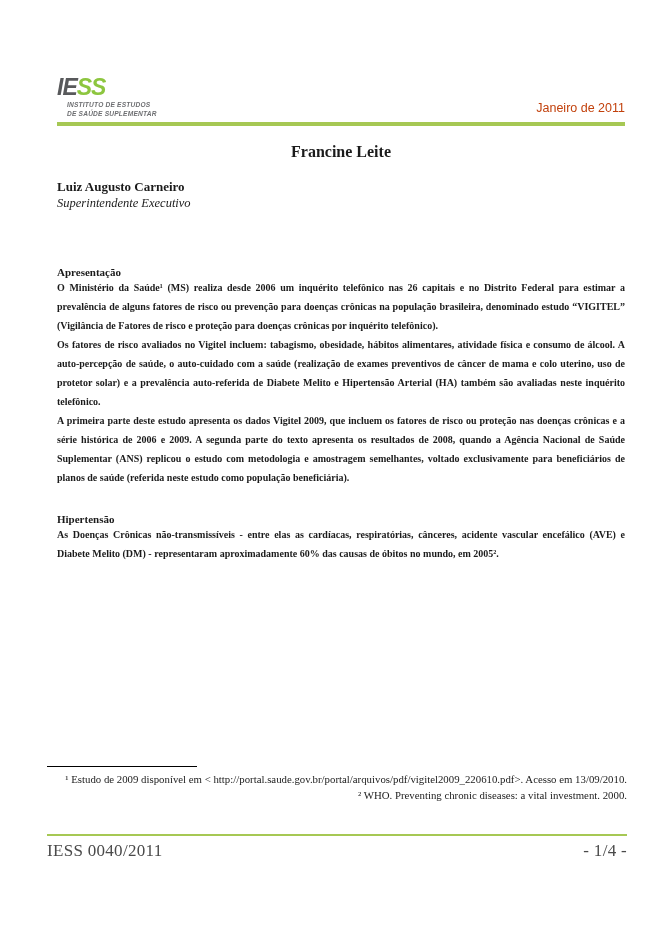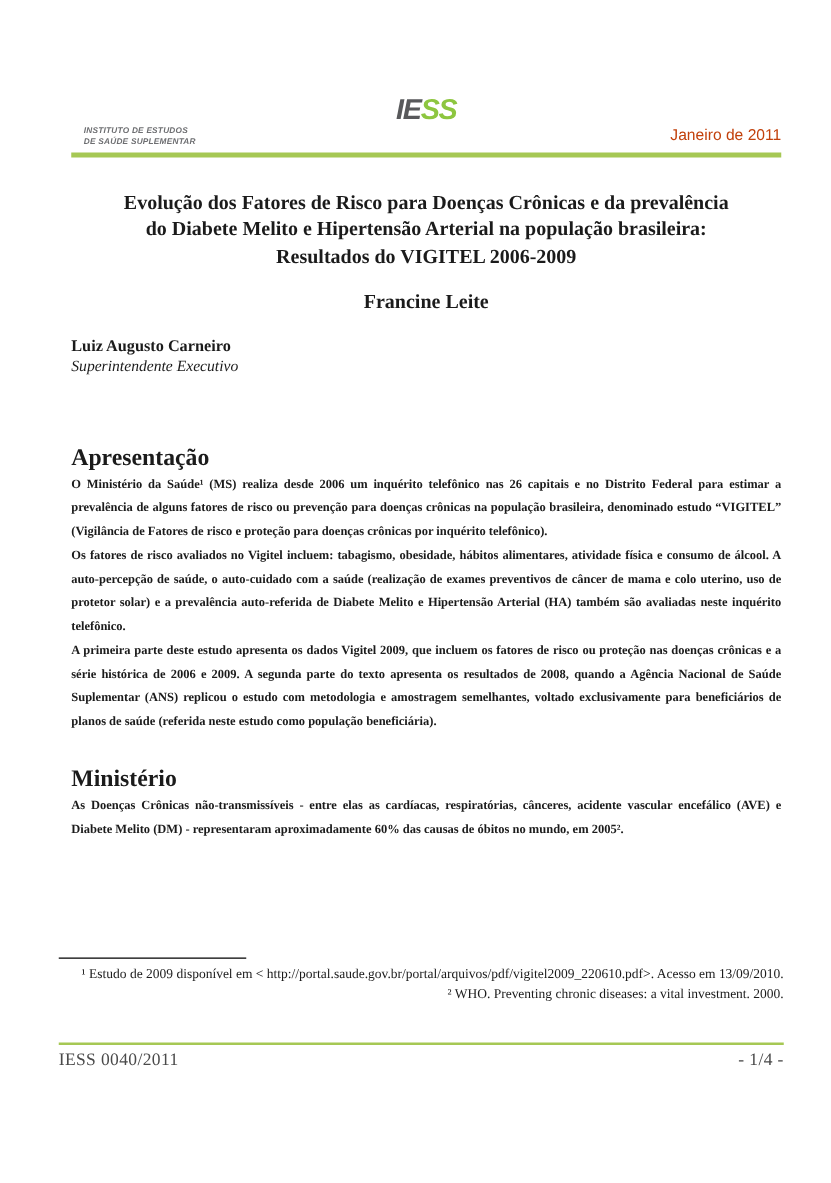--- a/index.html
+++ b/index.html
@@ -8,21 +8,21 @@
     width: 665px; height: 946px; background: #ffffff; position: relative;
     font-family: "Liberation Serif", serif; color: #1b1b1b; overflow: hidden;
     margin: 0 auto;
   }
   .content { padding: 0 40px 0 57px; }
 
   
   .header { padding-top: 76px; position: relative; }
   .logo-word {
     font-family: "Liberation Sans", sans-serif; font-style: italic; font-weight: bold;
-    font-size: 23px; line-height: 1; letter-spacing: -1px; text-align: center;
+    font-size: 23px; line-height: 1; letter-spacing: -1px;
   }
   .logo-ie { color: #58595b; }
   .logo-ss { color: #8dc63f; }
   .logo-sub {
     font-family: "Liberation Sans", sans-serif; font-style: italic; font-weight: bold;
     font-size: 6.6px; color: #6d6e71; margin-left: 10px; margin-top: 2px;
     line-height: 1.35; letter-spacing: 0.2px;
   }
   .date {
     position: absolute; right: 0; bottom: 4px;
@@ -36,79 +36,74 @@
     font-size: 16px; line-height: 21.5px;
   }
   .title-line { display: block; }
   .lead-author { margin-top: 17px; text-align: center; font-weight: bold; font-size: 16px; }
 
   .author-block { margin-top: 17px; }
   .author-name { font-weight: bold; font-size: 13px; line-height: 17px; }
   .author-role { font-style: italic; font-size: 12.5px; line-height: 16px; }
 
   
-  .section-heading { font-weight: bold; font-size: 19px; }
+  .section-heading { font-weight: bold; font-size: 11px; }
   .heading-apresentacao { margin-top: 55px; }
   .heading-introducao { margin-top: 26px; }
   .para {
     font-size: 10px; line-height: 19px;
     text-align: justify;
     font-weight: bold;
   }
 
   
   .footnotes { position: absolute; left: 47px; right: 38px; top: 766px; }
   .footnote-rule { width: 150px; border-top: 1px solid #000; margin-bottom: 5px; }
   .footnote { font-size: 10.8px; line-height: 15.5px; text-align: right; }
 
   
   .footer { position: absolute; left: 47px; right: 38px; top: 834px; }
   .footer-rule { height: 2px; background: #a6c854; }
   .footer-row {
     display: flex; justify-content: space-between; margin-top: 5px;
-    font-size: 14px; color: #4a4a4a; letter-spacing: 0.3px;
+    font-size: 17px; color: #4a4a4a; letter-spacing: 0.3px;
   }
 </style>
 </head>
 <body>
 
 <div class="page">
   <div class="content">
 
     <header class="header">
       <div>
         <div class="logo-word"><span class="logo-ie">IE</span><span class="logo-ss">SS</span></div>
         <div class="logo-sub">
           <div>INSTITUTO DE ESTUDOS</div>
           <div>DE SAÚDE SUPLEMENTAR</div>
         </div>
       </div>
       <div class="date">Janeiro de 2011</div>
     </header>
     <div class="header-rule"></div>
 
-    <h1 class="title">
-      <span class="title-line">Evolução dos Fatores de Risco para Doenças Crônicas e da prevalência</span>
-      <span class="title-line">do Diabete Melito e Hipertensão Arterial na população brasileira:</span>
-      <span class="title-line">Resultados do VIGITEL 2006-2009</span>
-    </h1>
 
     <div class="lead-author">Francine Leite</div>
 
     <div class="author-block">
       <div class="author-name">Luiz Augusto Carneiro</div>
       <div class="author-role">Superintendente Executivo</div>
     </div>
 
     <h2 class="section-heading heading-apresentacao">Apresentação</h2>
     <p class="para">O Ministério da Saúde¹ (MS) realiza desde 2006 um inquérito telefônico nas 26 capitais e no Distrito Federal para estimar a prevalência de alguns fatores de risco ou prevenção para doenças crônicas na população brasileira, denominado estudo “VIGITEL” (Vigilância de Fatores de risco e proteção para doenças crônicas por inquérito telefônico).</p>
     <p class="para">Os fatores de risco avaliados no Vigitel incluem: tabagismo, obesidade, hábitos alimentares, atividade física e consumo de álcool. A auto-percepção de saúde, o auto-cuidado com a saúde (realização de exames preventivos de câncer de mama e colo uterino, uso de protetor solar) e a prevalência auto-referida de Diabete Melito e Hipertensão Arterial (HA) também são avaliadas neste inquérito telefônico.</p>
     <p class="para">A primeira parte deste estudo apresenta os dados Vigitel 2009, que incluem os fatores de risco ou proteção nas doenças crônicas e a série histórica de 2006 e 2009. A segunda parte do texto apresenta os resultados de 2008, quando a Agência Nacional de Saúde Suplementar  (ANS) replicou o estudo com metodologia e amostragem semelhantes, voltado exclusivamente para beneficiários de planos de saúde (referida neste estudo como população beneficiária).</p>
 
-    <h2 class="section-heading heading-introducao">Ministério</h2>
+    <h2 class="section-heading heading-introducao">Hipertensão</h2>
     <p class="para">As Doenças Crônicas não-transmissíveis - entre elas as cardíacas, respiratórias, cânceres, acidente vascular encefálico (AVE) e Diabete Melito (DM) - representaram aproximadamente 60% das causas de óbitos no mundo, em 2005².</p>
 
   </div>
 
   <div class="footnotes">
     <div class="footnote-rule"></div>
     <div class="footnote">¹ Estudo de 2009 disponível em &lt; http://portal.saude.gov.br/portal/arquivos/pdf/vigitel2009_220610.pdf&gt;. Acesso em 13/09/2010.</div>
     <div class="footnote">² WHO. Preventing chronic diseases: a vital investment. 2000.</div>
   </div>
 

